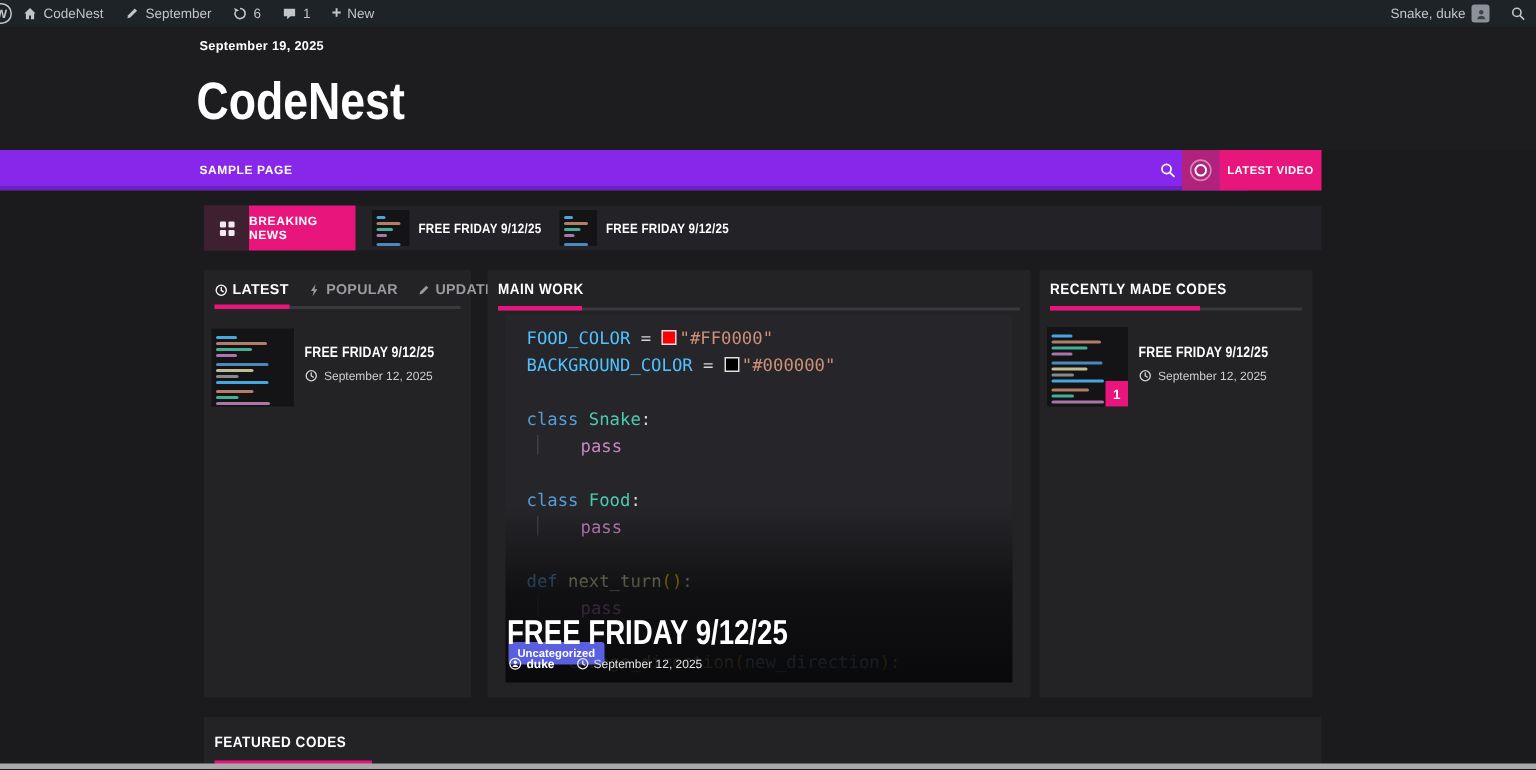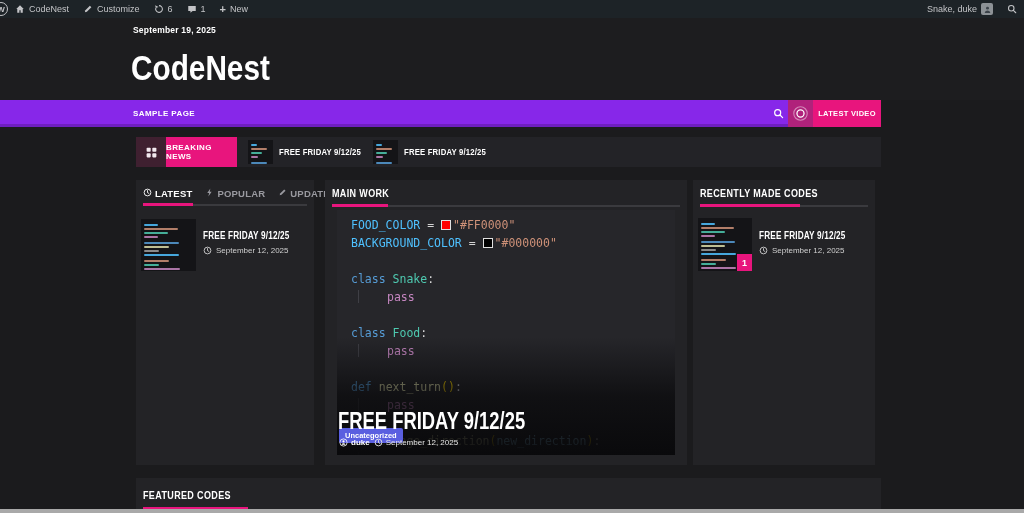--- a/index.html
+++ b/index.html
@@ -56,21 +56,21 @@
   .panel-latest { left:136px; width:178px; }
   .panel-main { left:325px; width:362px; }
   .panel-recent { left:693px; width:182px; }
   .panel-featured { position:absolute; left:136px; top:478px; width:745px; height:31px; background:#232326; }
   .heading { position:absolute; left:7px; top:8px; font-size:10px; font-weight:800; letter-spacing:.4px;
     display:inline-block; transform:scaleX(.9); transform-origin:left; white-space:nowrap; }
   .rule { position:absolute; left:7px; height:2px; background:#3a3a3e; }
   .rule-pink { position:absolute; left:7px; height:3px; background:var(--pink,#e8157d); }
   
   .tabs { position:absolute; left:7px; top:8px; display:flex; gap:13px; }
-  .tab { display:flex; gap:3px; font-size:9.5px; font-weight:800; color:#9a9aa0; cursor:pointer;
+  .tab { display:flex; align-items:center; gap:3px; font-size:9.5px; font-weight:800; color:#9a9aa0; cursor:pointer;
     letter-spacing:.2px; }
   .tab.active { color:#fff; }
   .tab svg { width:9px; height:9px; }
   .p-thumb { position:absolute; background:#141417; overflow:hidden; padding-top:3px; }
   .p-title { position:absolute; font-size:10px; font-weight:800; white-space:nowrap; display:inline-block;
     transform:scaleX(.82); transform-origin:left; letter-spacing:.2px; }
   .p-date { position:absolute; font-size:8px; color:#cfcfcf; display:flex; align-items:center; gap:4px; }
   .p-date svg { width:9px; height:9px; }
   .count-badge { position:absolute; width:15px; height:17px; background:var(--pink,#e8157d); display:flex;
     align-items:center; justify-content:center; font-size:9px; font-weight:bold; z-index:3; }
@@ -84,21 +84,21 @@
   .tok-kw{color:#569CD6} .tok-cls{color:#4EC9B0} .tok-fn{color:#DCDCAA}
   .tok-ctrl{color:#C586C0} .tok-plain{color:#d4d4d4} .tok-paren{color:#ffd700} .tok-param{color:#9CDCFE}
   .tok-guide{display:inline-block;width:29px;height:13px;border-left:1px solid #3f3f45;margin-left:7px;vertical-align:-2px}
   .tok-swatch{display:inline-block;width:10px;height:10px;border:1px solid #e0e0e0;vertical-align:-1px;margin-right:2px}
   .code-overlay { position:absolute; left:12px; top:30px; width:338px; height:245px; z-index:2;
     background:linear-gradient(180deg, rgba(0,0,0,0) 52%, rgba(8,8,10,.72) 76%, rgba(8,8,10,.95) 100%); }
   .cat-badge { position:absolute; left:14px; top:212px; z-index:4; background:var(--indigo,#5a5fe0);
     font-size:7.5px; font-weight:bold; padding:3px 6px; border-radius:2px; cursor:pointer;margin-top:36px; }
   .big-title { position:absolute; left:13px; top:228px; z-index:4; font-size:23px; font-weight:800;
     white-space:nowrap; display:inline-block; transform:scaleX(.8); transform-origin:left; cursor:pointer; }
-  .post-meta { position:absolute; left:14px; top:258px; z-index:4; display:flex; align-items:center; gap:4px; font-size:8px; }
+  .post-meta { position:absolute; left:14px; top:258px; z-index:4; display:flex; align-items:center; gap:14px; font-size:8px; }
   .meta-author { display:flex; align-items:center; gap:3px; font-weight:bold; cursor:pointer; }
   .meta-date { display:flex; align-items:center; gap:3px; color:#e4e4e4; }
   .post-meta svg { width:9px; height:9px; }
   
   .bottom-strip { position:absolute; left:0; top:509px; width:1024px; height:4px; background:#a9a9a9; }
 </style>
 </head>
 <body>
 
 <div class="page">
@@ -109,21 +109,21 @@
       <span class="ab-item">
         <svg viewBox="0 0 16 16">
             <path d="M8 2L2 8h1.6v6h3.4v-4h2v4h3.4V8H14z" fill="currentColor"></path>
           </svg>
         <span>CodeNest</span>
       </span>
       <span class="ab-item">
         <svg viewBox="0 0 16 16">
             <path d="M3 13l.8-3.2L11 2.6l2.4 2.4L6.2 12.2 3 13z" fill="currentColor"></path>
           </svg>
-        <span>Customize</span>
+        <span>September</span>
       </span>
       <span class="ab-item">
         <svg viewBox="0 0 16 16">
             <path d="M8 2.6a5.4 5.4 0 1 1-5 3.5" fill="none" stroke="currentColor" stroke-width="1.7"></path>
             <path d="M1.8 1.8l1.1 4.6 4.3-1.6z" fill="currentColor"></path>
           </svg>
         <span>6</span>
       </span>
       <span class="ab-item">
         <svg viewBox="0 0 16 16">

